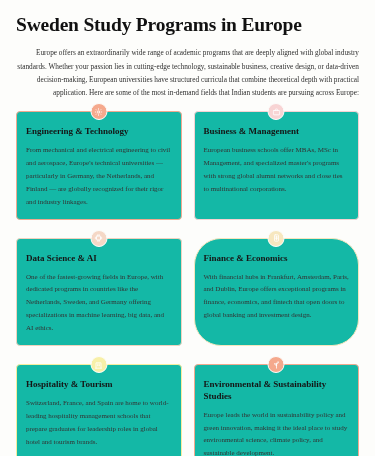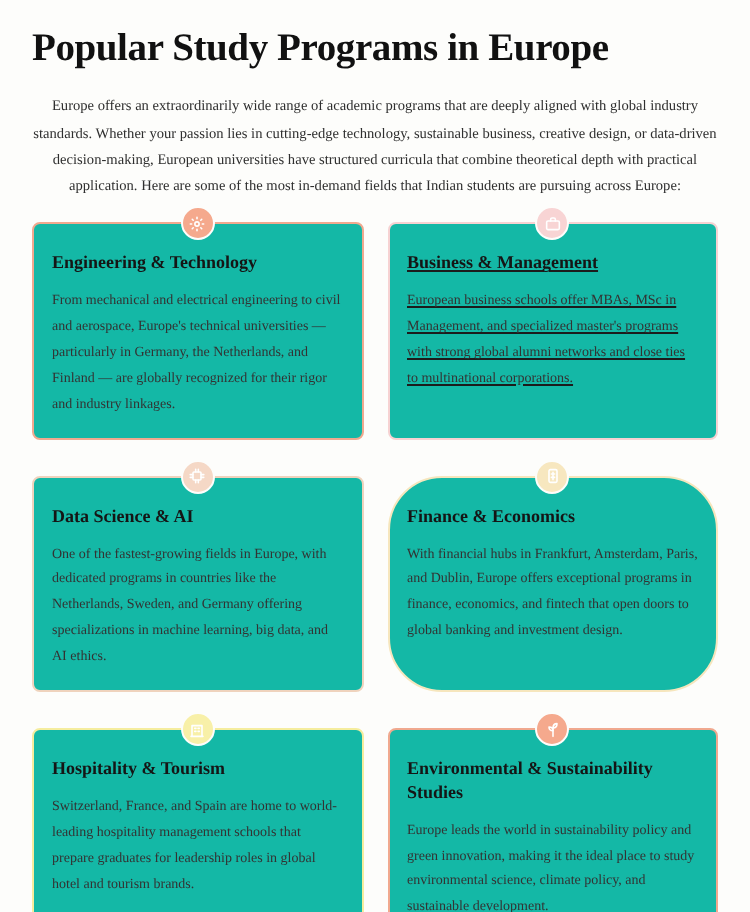--- a/index.html
+++ b/index.html
@@ -27,21 +27,21 @@
     color: #111111;
     line-height: 1.15;
     margin-bottom: 10px;
   }
 
   .intro {
     font-size: 7.3px;
     line-height: 1.82;
     color: #2f2f2f;
     margin-bottom: 12px;
-    text-align: center;
+    text-align: right;
   }
 
   .card-grid {
     display: grid;
     grid-template-columns: 1fr 1fr;
     column-gap: 12px;
     row-gap: 18px;
   }
 
   .card {
@@ -89,36 +89,36 @@
     color: #333333;
   }
 
   
 </style>
 </head>
 <body style="background: rgb(253, 253, 251);">
 
 <div class="page">
 
-  <h1 class="page-title">Popular Study Programs in Europe</h1>
+  <h1 class="page-title">Sweden Study Programs in Europe</h1>
 
   <p class="intro">Europe offers an extraordinarily wide range of academic programs that are deeply aligned with global industry standards. Whether your passion lies in cutting-edge technology, sustainable business, creative design, or data-driven decision-making, European universities have structured curricula that combine theoretical depth with practical application. Here are some of the most in-demand fields that Indian students are pursuing across Europe:</p>
 
   <div class="card-grid">
       <div class="card" style="border-color: rgb(240, 169, 143);">
         <div class="card-badge" style="background: rgb(245, 169, 141);">
           <svg viewBox="0 0 24 24" fill="none" stroke="#ffffff" stroke-width="2.4" stroke-linecap="round" stroke-linejoin="round">
             <circle cx="12" cy="12" r="3.2"></circle>
             <path d="M12 2v2M12 20v2M4.9 4.9l1.4 1.4M17.7 17.7l1.4 1.4M2 12h2M20 12h2M4.9 19.1l1.4-1.4M17.7 6.3l1.4-1.4"></path>
           </svg>
         </div>
         <div class="card-title">Engineering &amp; Technology</div>
         <div class="card-body">From mechanical and electrical engineering to civil and aerospace, Europe's technical universities — particularly in Germany, the Netherlands, and Finland — are globally recognized for their rigor and industry linkages.</div>
       </div>
-      <div class="card" style="border-color: rgb(246, 210, 210); text-decoration: underline;">
+      <div class="card" style="border-color: rgb(246, 210, 210);">
         <div class="card-badge" style="background: rgb(248, 212, 212);">
           <svg viewBox="0 0 24 24" fill="none" stroke="#ffffff" stroke-width="2.4" stroke-linecap="round" stroke-linejoin="round">
             <rect x="2.5" y="7.5" width="19" height="13" rx="2"></rect>
             <path d="M8.5 7.5V5a2 2 0 0 1 2-2h3a2 2 0 0 1 2 2v2.5"></path>
           </svg>
         </div>
         <div class="card-title">Business &amp; Management</div>
         <div class="card-body">European business schools offer MBAs, MSc in Management, and specialized master's programs with strong global alumni networks and close ties to multinational corporations.</div>
       </div>
       <div class="card" style="border-color: rgb(239, 211, 189);">

